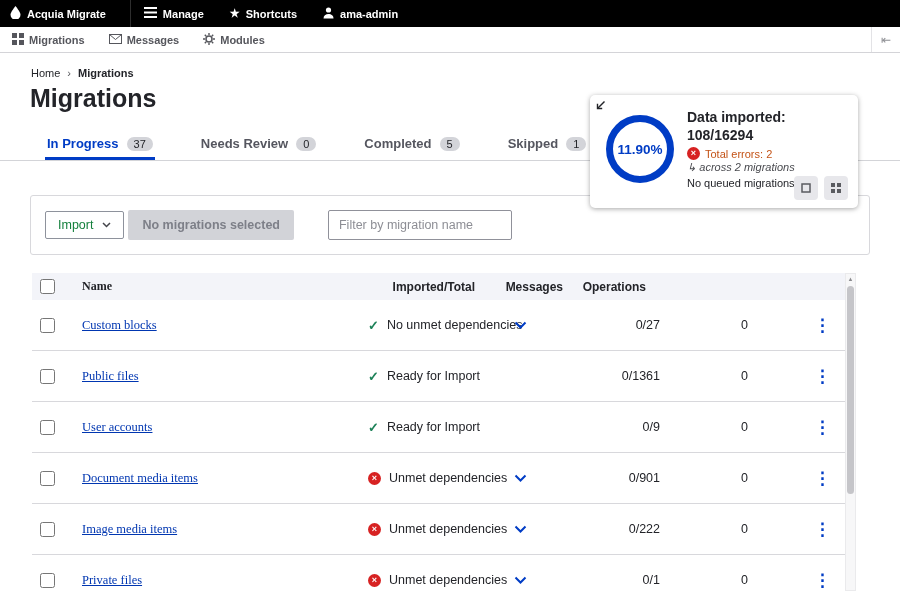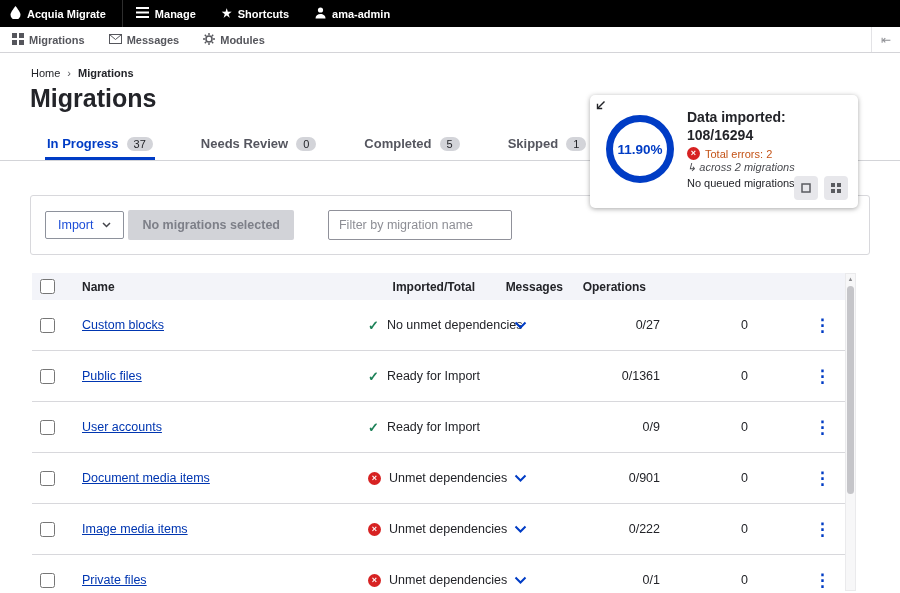--- a/index.html
+++ b/index.html
@@ -3,21 +3,21 @@
 <meta charset="utf-8">
 <style>
   :root{
     --accent:#003cc5; --link:#0036b1; --success:#1e8259; --error:#d72222; --warning:#c45317;
   }
   *{margin:0;padding:0;box-sizing:border-box;}
   html,body{width:900px;height:593px;overflow:hidden;background:#fff;color:#232429;
     font-family:"Liberation Sans", sans-serif;}
   
   .topbar{height:27px;background:#000;display:flex;align-items:stretch;color:#fff;font-size:11px;}
-  .tb-brand{display:flex;align-items:center;gap:6px;padding:0 16px 0 10px;font-weight:bold;border-right:1px solid #2e2e2e;cursor:pointer;}
+  .tb-brand{display:flex;align-items:center;gap:6px;padding:0 24px 0 10px;font-weight:bold;border-right:1px solid #2e2e2e;cursor:pointer;}
   .tb-item{display:flex;align-items:center;gap:6px;padding:1px 13px;font-weight:bold;cursor:pointer;}
   
   .toolbar2{height:26px;background:#fff;border-bottom:1px solid #d4d4d8;display:flex;align-items:center;font-size:11px;color:#45464d;}
   .t2-item{display:flex;align-items:center;gap:5px;padding:0 12px;height:100%;cursor:pointer;font-weight:bold;color:#55565c;}
   .source-note{font-style:italic;color:#6b6c72;margin-left:16px;font-size:10.5px;}
   .t2-pin{margin-left:auto;border-left:1px solid #e3e3e6;padding:0 9px;color:#8e8f94;height:100%;display:flex;align-items:center;cursor:pointer;font-size:12px;}
   
   .breadcrumb{margin:14px 0 0 31px;font-size:11px;display:flex;gap:7px;align-items:center;}
   .breadcrumb a{color:#232429;text-decoration:none;cursor:pointer;}
   .breadcrumb .sep{color:#55565b;}
@@ -39,32 +39,32 @@
   .card-title{font-size:14px;font-weight:bold;line-height:1.3;}
   .err-line{display:flex;align-items:center;gap:5px;margin-top:3px;}
   .err-badge{width:13px;height:13px;border-radius:50%;background:var(--error);color:#fff;font-size:9px;line-height:13px;text-align:center;flex:none;font-weight:bold;}
   .err-link{font-size:11px;color:var(--warning);text-decoration:none;cursor:pointer;}
   .across{font-size:11px;font-style:italic;color:#4a4b50;margin-top:1px;}
   .queued{font-size:11px;margin-top:3px;}
   .card-actions{position:absolute;right:-2px;bottom:-2px;display:flex;gap:6px;}
   .card-btn{width:24px;height:24px;background:#e7e7eb;border:none;border-radius:4px;display:flex;align-items:center;justify-content:center;color:#5a5b60;cursor:pointer;}
   
   .filter-card{margin:34px 30px 0;border:1px solid #d8d8dc;border-radius:3px;background:#fff;padding:14px;display:flex;align-items:center;}
-  .btn-import{display:flex;align-items:center;gap:9px;background:#fff;border:1px solid #8e929c;border-radius:2px;padding:6px 12px;font-size:12.5px;color:#1d4ed8;cursor:pointer;font-family:inherit;}
+  .btn-import{display:flex;align-items:center;gap:9px;background:#fff;border:1px solid #8e929c;border-radius:2px;padding:6px 12px;font-size:12.5px;color:#15803d;cursor:pointer;font-family:inherit;}
   .btn-disabled{background:#d2d3d8;color:#7d7f88;border:none;border-radius:2px;padding:8px 14px;font-size:12.5px;margin-left:4px;font-family:inherit;font-weight:bold;}
   .filter-input{margin-left:34px;width:184px;border:1px solid #90919a;border-radius:2px;padding:7px 10px;font-size:12.5px;font-family:inherit;color:#232429;}
   .filter-input::placeholder{color:#8d8e95;}
   
   .table-wrap{position:relative;margin-top:18px;height:318px;overflow:hidden;}
   .thead,.trow{display:flex;align-items:center;margin-left:32px;width:813px;}
   .thead{background:#f3f4f9;height:27px;font-weight:bold;font-size:12px;}
   .trow{height:51px;border-bottom:1px solid #d8d8dc;font-size:12.5px;}
   .c1{width:50px;display:flex;align-items:center;}
   .c1 input{width:15px;height:15px;margin-left:8px;cursor:pointer;}
-  .c2{width:286px;}
+  .c2{width:286px;font-family:Liberation Serif, serif;}
   .c3{width:185px;position:relative;display:flex;align-items:center;gap:8px;}
   .c4{width:107px;text-align:right;}
   .c5{width:88px;text-align:right;}
   .c6{width:97px;text-align:right;padding-right:14px;}
   .mig-link{color:var(--link);text-decoration:underline;cursor:pointer;}
   .check{color:var(--success);font-weight:bold;font-size:13px;}
   .chev{position:absolute;left:146px;color:var(--accent);cursor:pointer;line-height:0;}
   .kebab{color:var(--accent);font-size:17px;font-weight:bold;cursor:pointer;}
   
   .v-scrollbar{position:absolute;right:44px;top:0;width:11px;height:100%;background:#f7f7f8;border:1px solid #eaeaec;}

